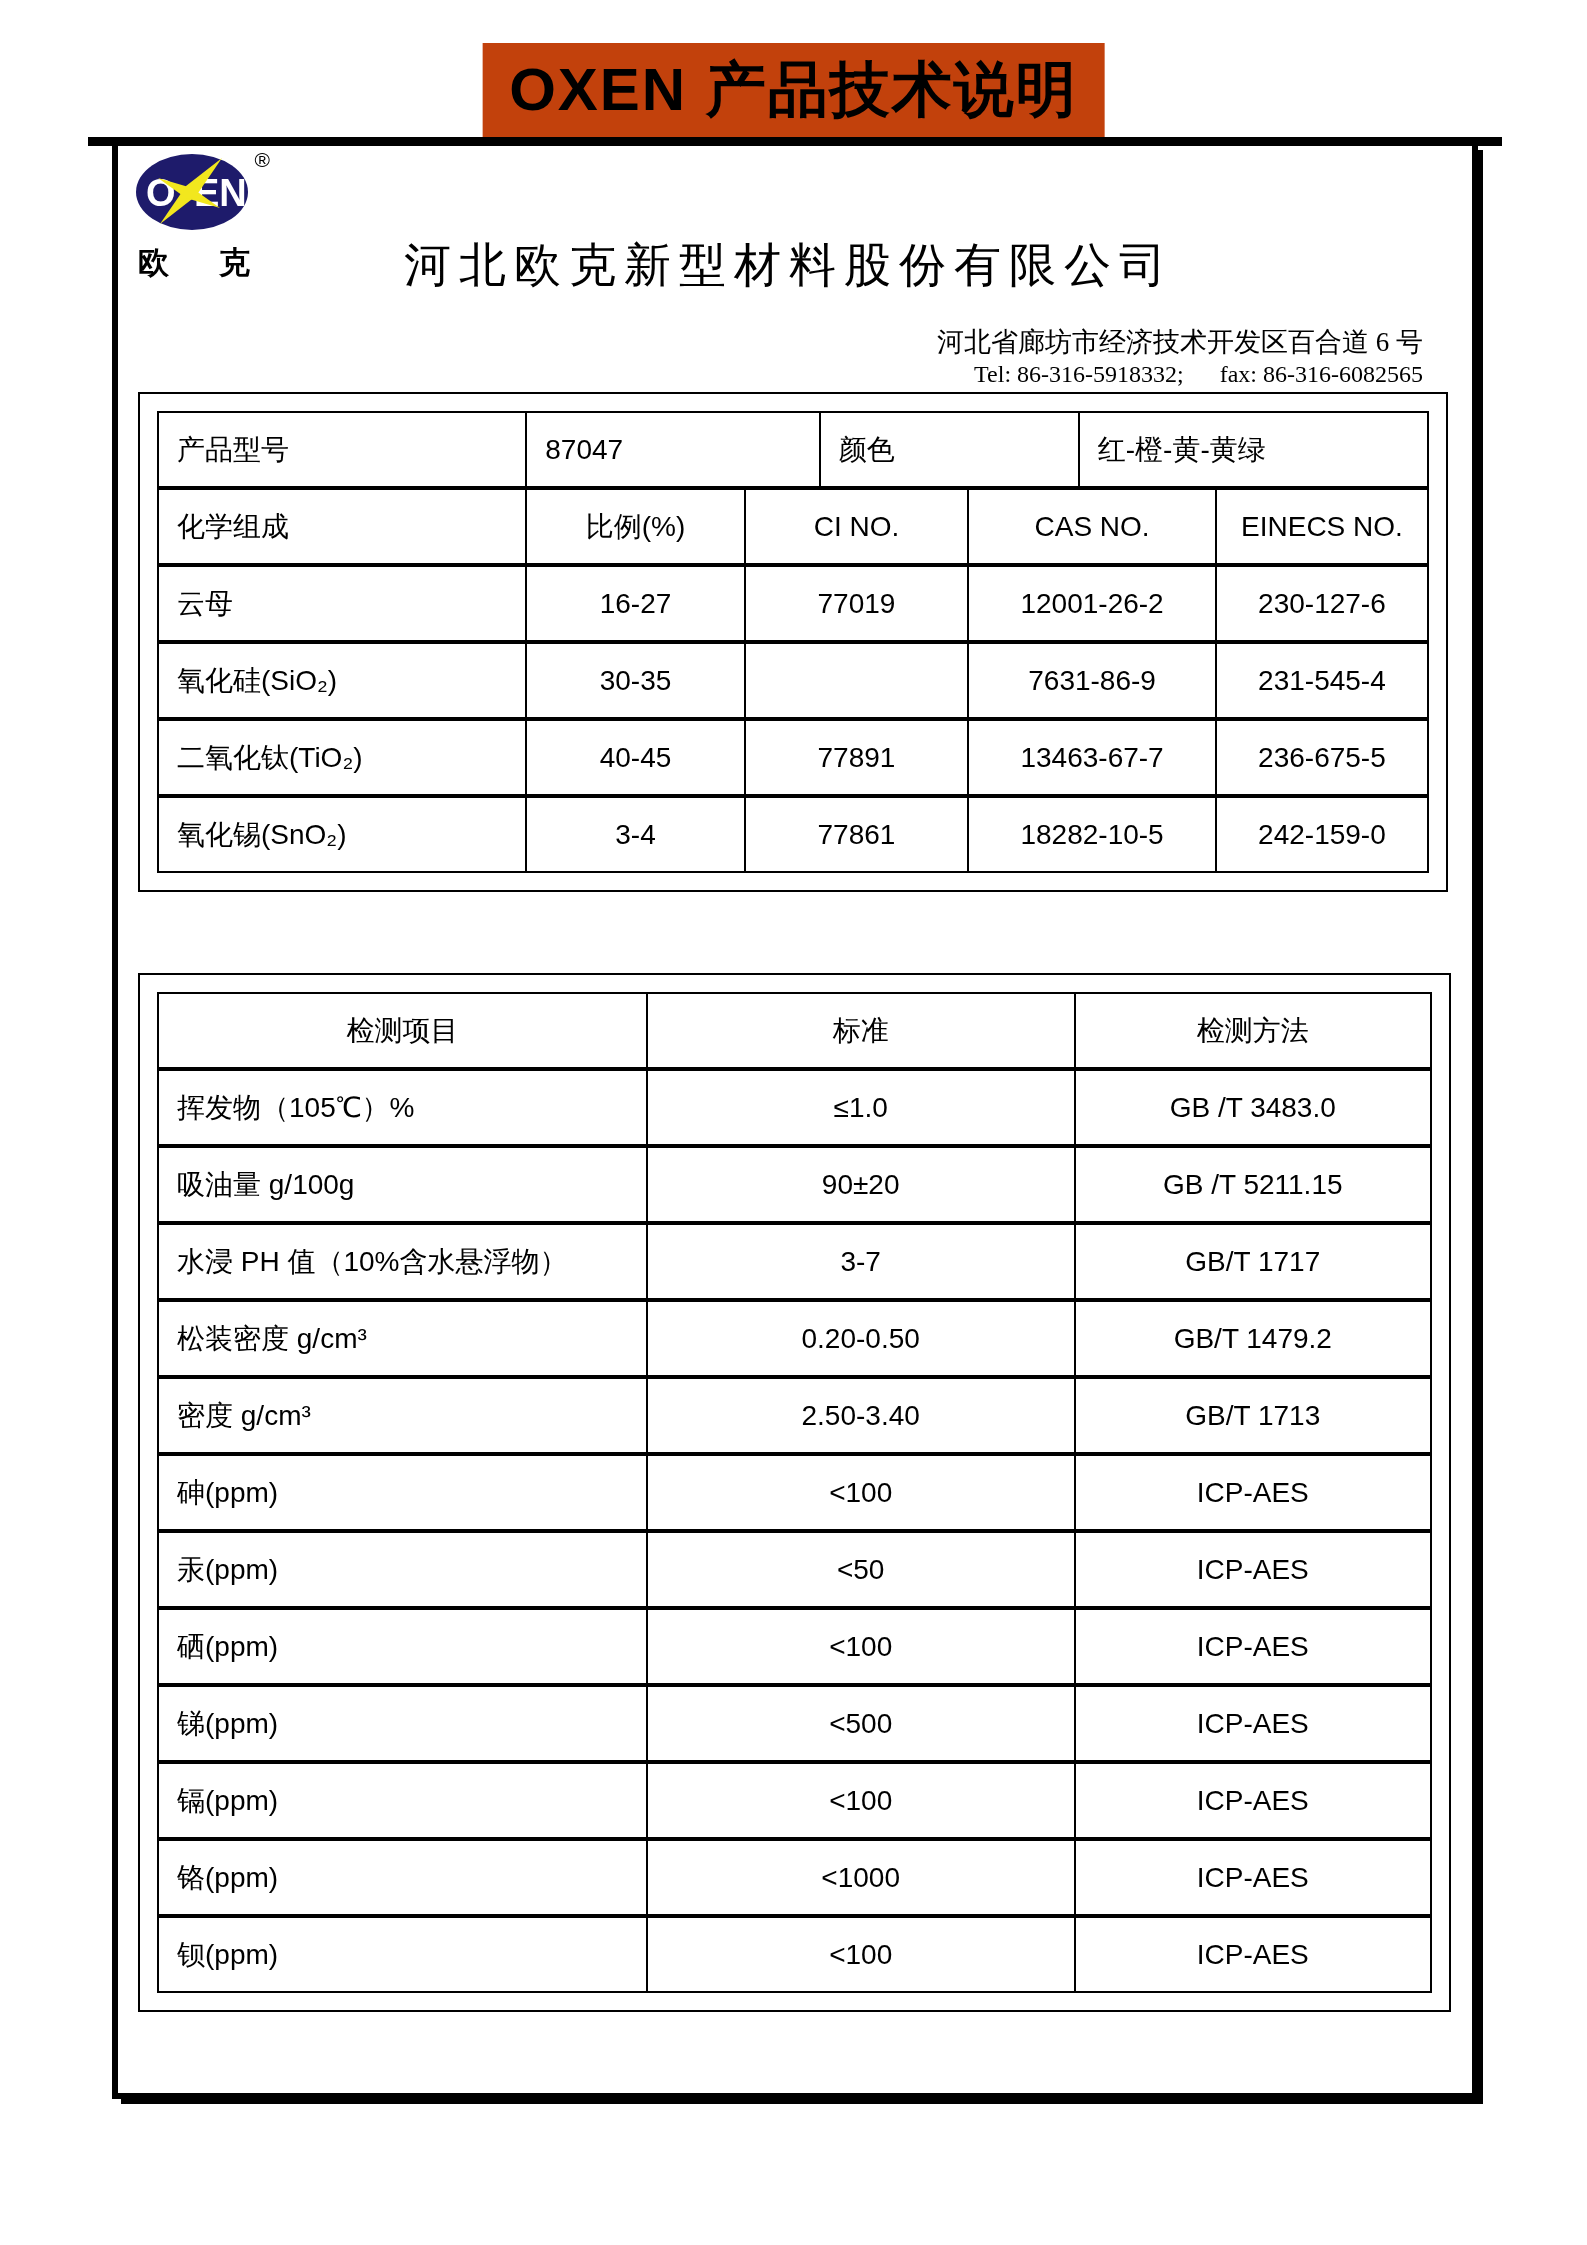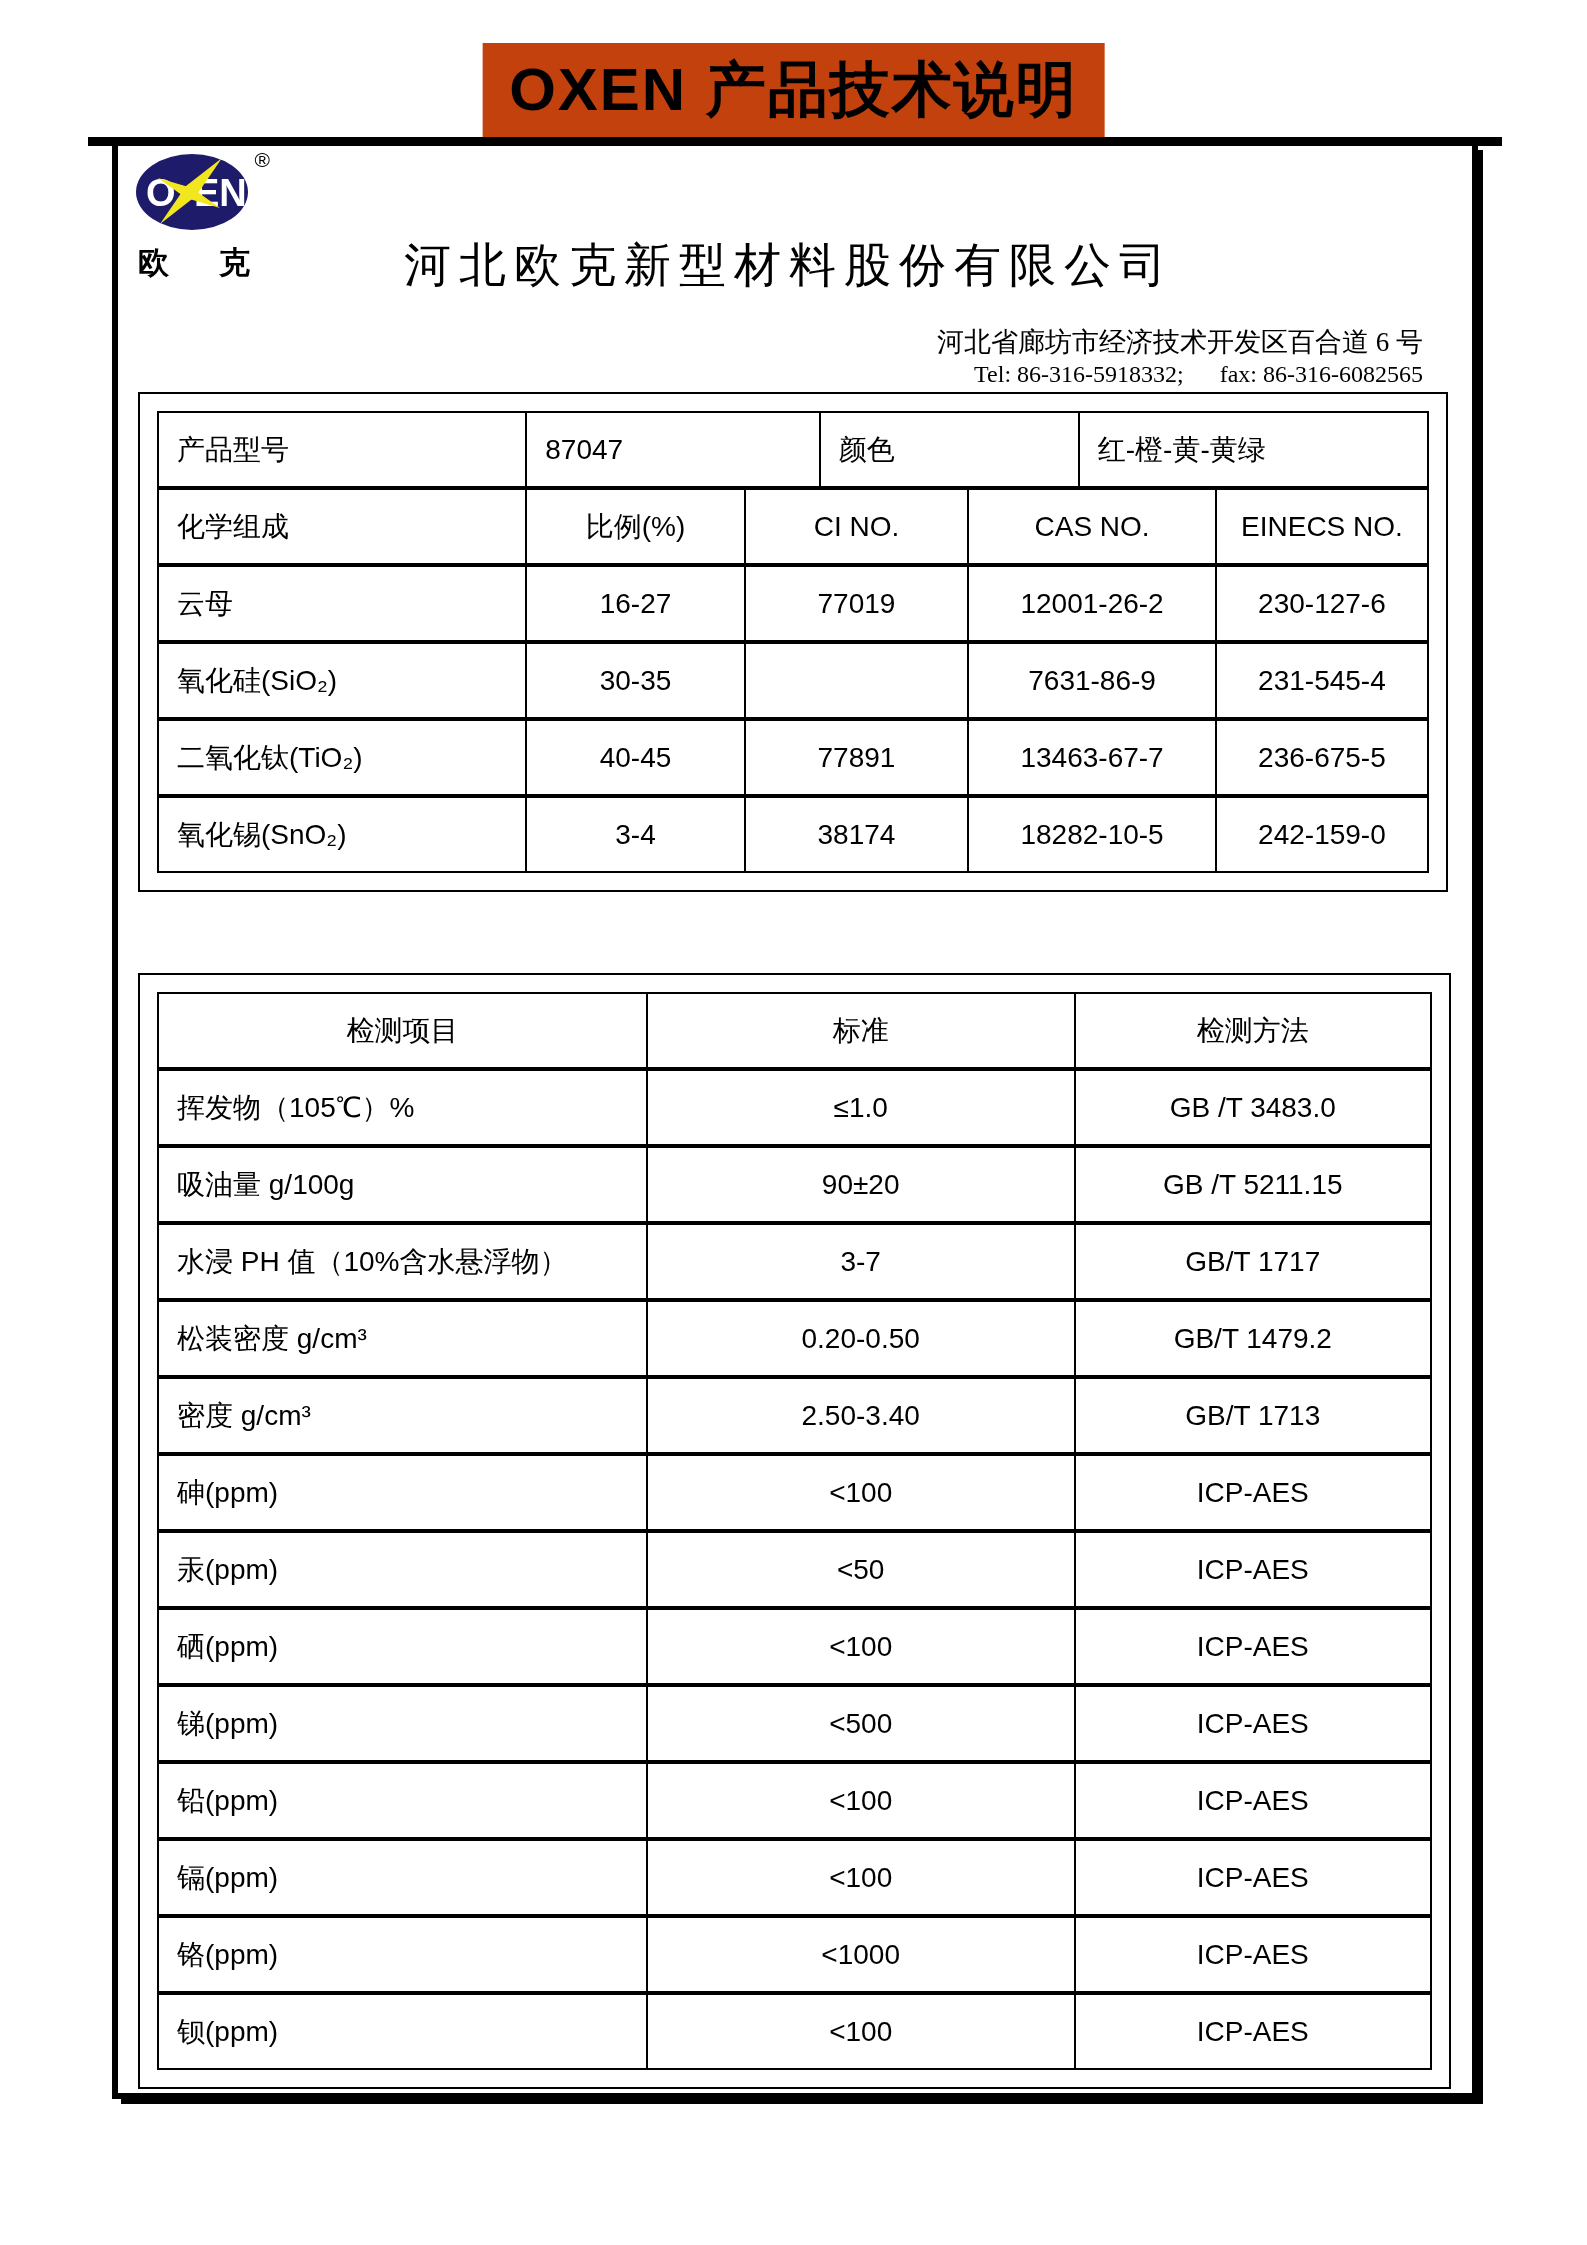--- a/index.html
+++ b/index.html
@@ -156,21 +156,21 @@
           <tr class="r3">
             <td>二氧化钛(TiO₂)</td>
             <td>40-45</td>
             <td>77891</td>
             <td>13463-67-7</td>
             <td>236-675-5</td>
           </tr>
           <tr class="r4">
             <td>氧化锡(SnO₂)</td>
             <td>3-4</td>
-            <td>38174</td>
+            <td>77861</td>
             <td>18282-10-5</td>
             <td>242-159-0</td>
           </tr>
         </tbody>
     </table>
   </div>
 
   <div class="tblwrap" id="test-table-wrap">
     <table class="test-table">
       <colgroup>
@@ -222,25 +222,20 @@
           <tr class="r8">
             <td>硒(ppm)</td>
             <td>&lt;100</td>
             <td>ICP-AES</td>
           </tr>
           <tr class="r9">
             <td>锑(ppm)</td>
             <td>&lt;500</td>
             <td>ICP-AES</td>
           </tr>
-          <tr class="r10">
-            <td>铅(ppm)</td>
-            <td>&lt;100</td>
-            <td>ICP-AES</td>
-          </tr>
           <tr class="r11">
             <td>镉(ppm)</td>
             <td>&lt;100</td>
             <td>ICP-AES</td>
           </tr>
           <tr class="r12">
             <td>铬(ppm)</td>
             <td>&lt;1000</td>
             <td>ICP-AES</td>
           </tr>

